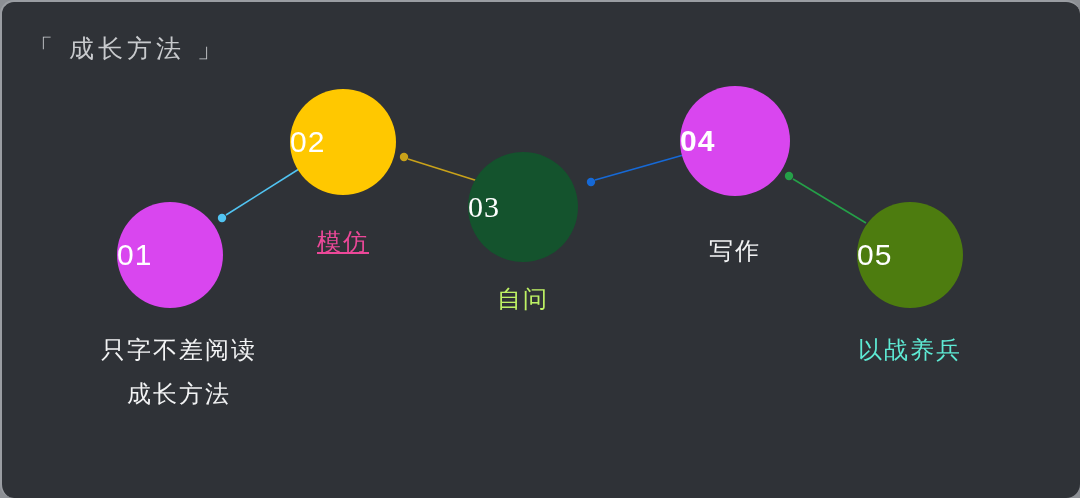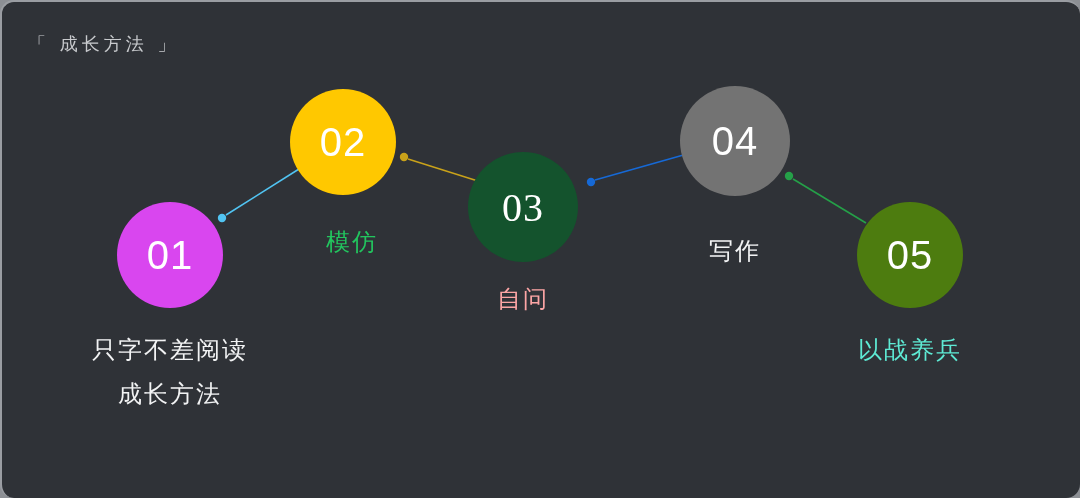--- a/index.html
+++ b/index.html
@@ -24,21 +24,21 @@
     border-top: 2px solid #9a9da2;
     border-left: 2px solid #9a9da2;
     overflow: hidden;
   }
 
   
   #title {
     position: absolute;
     left: 26px;
     top: 30px;
-    font-size: 18px;
+    font-size: 25px;
     letter-spacing: 4px;
     color: #c8cacd;
     white-space: nowrap;
     font-family: "DejaVu Sans", "Liberation Sans", sans-serif;
   }
 
   
   #connectors {
     position: absolute;
     left: 0;
@@ -50,23 +50,22 @@
 
   
   .node {
     position: absolute;
   }
   .bubble {
     position: absolute;
     border-radius: 50%;
     display: flex;
     align-items: center;
-    justify-content: center;
     color: #ffffff;
-    font-size: 40px;
+    font-size: 30px;
     font-weight: 400;
     letter-spacing: 1px;
     font-family: "Liberation Sans", "DejaVu Sans", sans-serif;
   }
   .caption {
     position: absolute;
     width: 320px;
     text-align: center;
     color: #f2f3f4;
     font-size: 24px;
@@ -95,43 +94,43 @@
       <circle cx="589" cy="180" r="4.2" fill="#1669d6"></circle>
       <line x1="791" y1="177" x2="864" y2="221" stroke="#25a048" stroke-width="1.6"></line>
       <circle cx="787" cy="174" r="4.2" fill="#25a048"></circle>
     </svg>
 
   <div id="nodes-host">
       <div class="node">
         <div class="bubble" style="left: 115px; top: 200px; width: 106px; height: 106px; background: #d946ef;">
           <span>01</span>
         </div>
-        <div class="caption" style="left: 8px; top: 326px; color: rgb(242, 243, 244);">
+        <div class="caption" style="left: 17px; top: 326px; color: rgb(242, 243, 244);">
           <span class="line">只字不差阅读</span>
           <span class="line">成长方法</span>
         </div>
       </div>
       <div class="node">
         <div class="bubble" style="left: 288px; top: 87px; width: 106px; height: 106px; background: rgb(255, 200, 0);">
           <span>02</span>
         </div>
-        <div class="caption" style="left: 190px; top: 218px; color: #22c55e;">
+        <div class="caption" style="left: 181px; top: 218px; color: #ec4899; text-decoration: underline;">
           <span class="line">模仿</span>
         </div>
       </div>
       <div class="node">
         <div class="bubble" style="left: 466px; top: 150px; width: 110px; height: 110px; background: #14532d; font-family: Liberation Serif, serif;">
           <span>03</span>
         </div>
-        <div class="caption" style="left: 361px; top: 275px; color: #fca5a5;">
+        <div class="caption" style="left: 361px; top: 275px; color: #bef264;">
           <span class="line">自问</span>
         </div>
       </div>
       <div class="node">
-        <div class="bubble" style="left: 678px; top: 84px; width: 110px; height: 110px; background: #737373;">
+        <div class="bubble" style="left: 678px; top: 84px; width: 110px; height: 110px; background: #d946ef; font-weight: bold;">
           <span>04</span>
         </div>
         <div class="caption" style="left: 573px; top: 216px; color: rgb(242, 243, 244); margin-top: 11px;">
           <span class="line">写作</span>
         </div>
       </div>
       <div class="node">
         <div class="bubble" style="left: 855px; top: 200px; width: 106px; height: 106px; background: #4d7c0f;">
           <span>05</span>
         </div>

